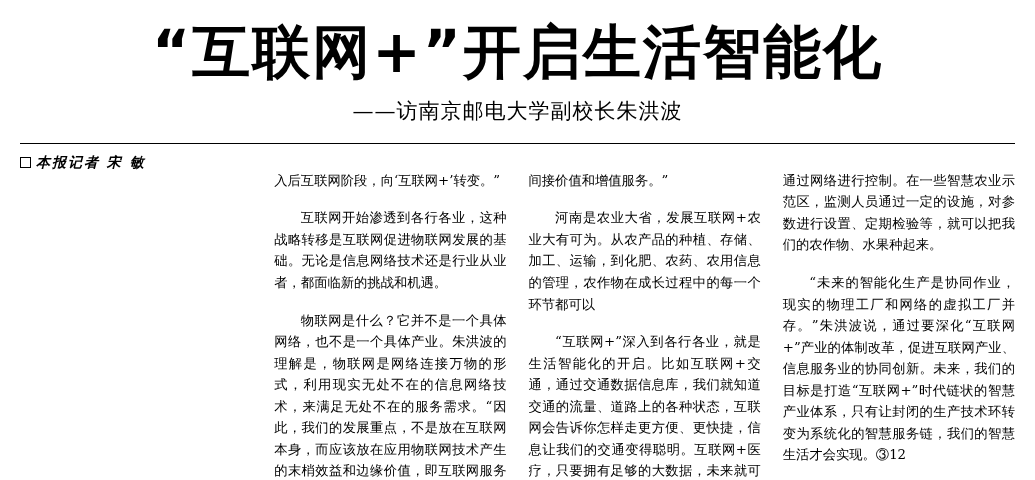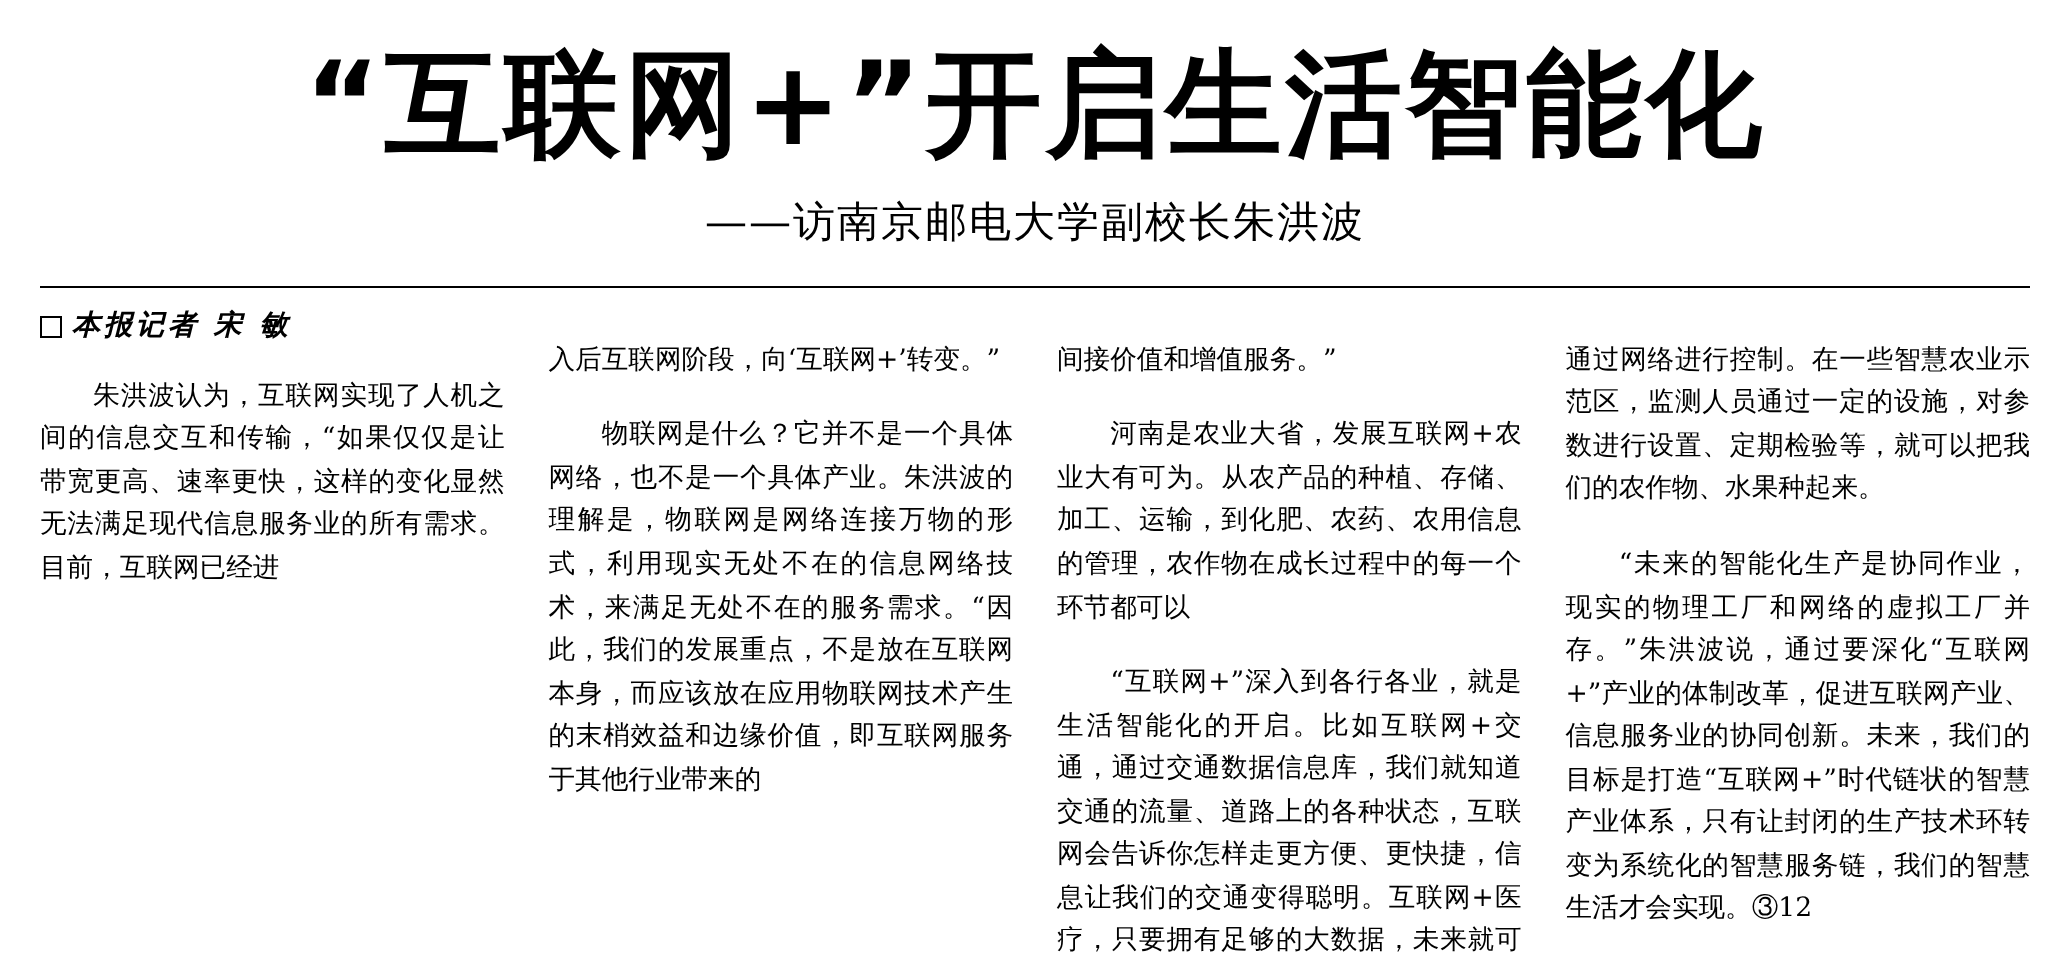--- a/index.html
+++ b/index.html
@@ -96,25 +96,25 @@
   <div class="subhead">——访南京邮电大学副校长朱洪波</div>
 
   <div class="rule"></div>
 
   <div class="columns">
 
     <div class="col">
       <div class="byline">
         <span class="box"></span><span>本报记者 宋 敏</span>
       </div>
-      <p class="para">朱洪波认为，互联网实现了人机之间的信息交互和传输，“如果仅仅是让带宽更高、速率更快，这样的变化显然无法满足现代信息服务业的所有需求。目前，互联网已经进</p>
     </div>
 
     <div class="col">
       <p class="para noindent">入后互联网阶段，向‘互联网+’转变。”</p>
+      <p class="para">互联网开始渗透到各行各业，这种战略转移是互联网促进物联网发展的基础。无论是信息网络技术还是行业从业者，都面临新的挑战和机遇。</p>
       <p class="para">物联网是什么？它并不是一个具体网络，也不是一个具体产业。朱洪波的理解是，物联网是网络连接万物的形式，利用现实无处不在的信息网络技术，来满足无处不在的服务需求。“因此，我们的发展重点，不是放在互联网本身，而应该放在应用物联网技术产生的末梢效益和边缘价值，即互联网服务于其他行业带来的</p>
     </div>
 
     <div class="col">
       <p class="para noindent">间接价值和增值服务。”</p>
       <p class="para">河南是农业大省，发展互联网+农业大有可为。从农产品的种植、存储、加工、运输，到化肥、农药、农用信息的管理，农作物在成长过程中的每一个环节都可以</p>
       <p class="para">“互联网+”深入到各行各业，就是生活智能化的开启。比如互联网+交通，通过交通数据信息库，我们就知道交通的流量、道路上的各种状态，互联网会告诉你怎样走更方便、更快捷，信息让我们的交通变得聪明。互联网+医疗，只要拥有足够的大数据，未来就可以建成“网上医院”，远程即可问诊……</p>
     </div>
 
     <div class="col">

